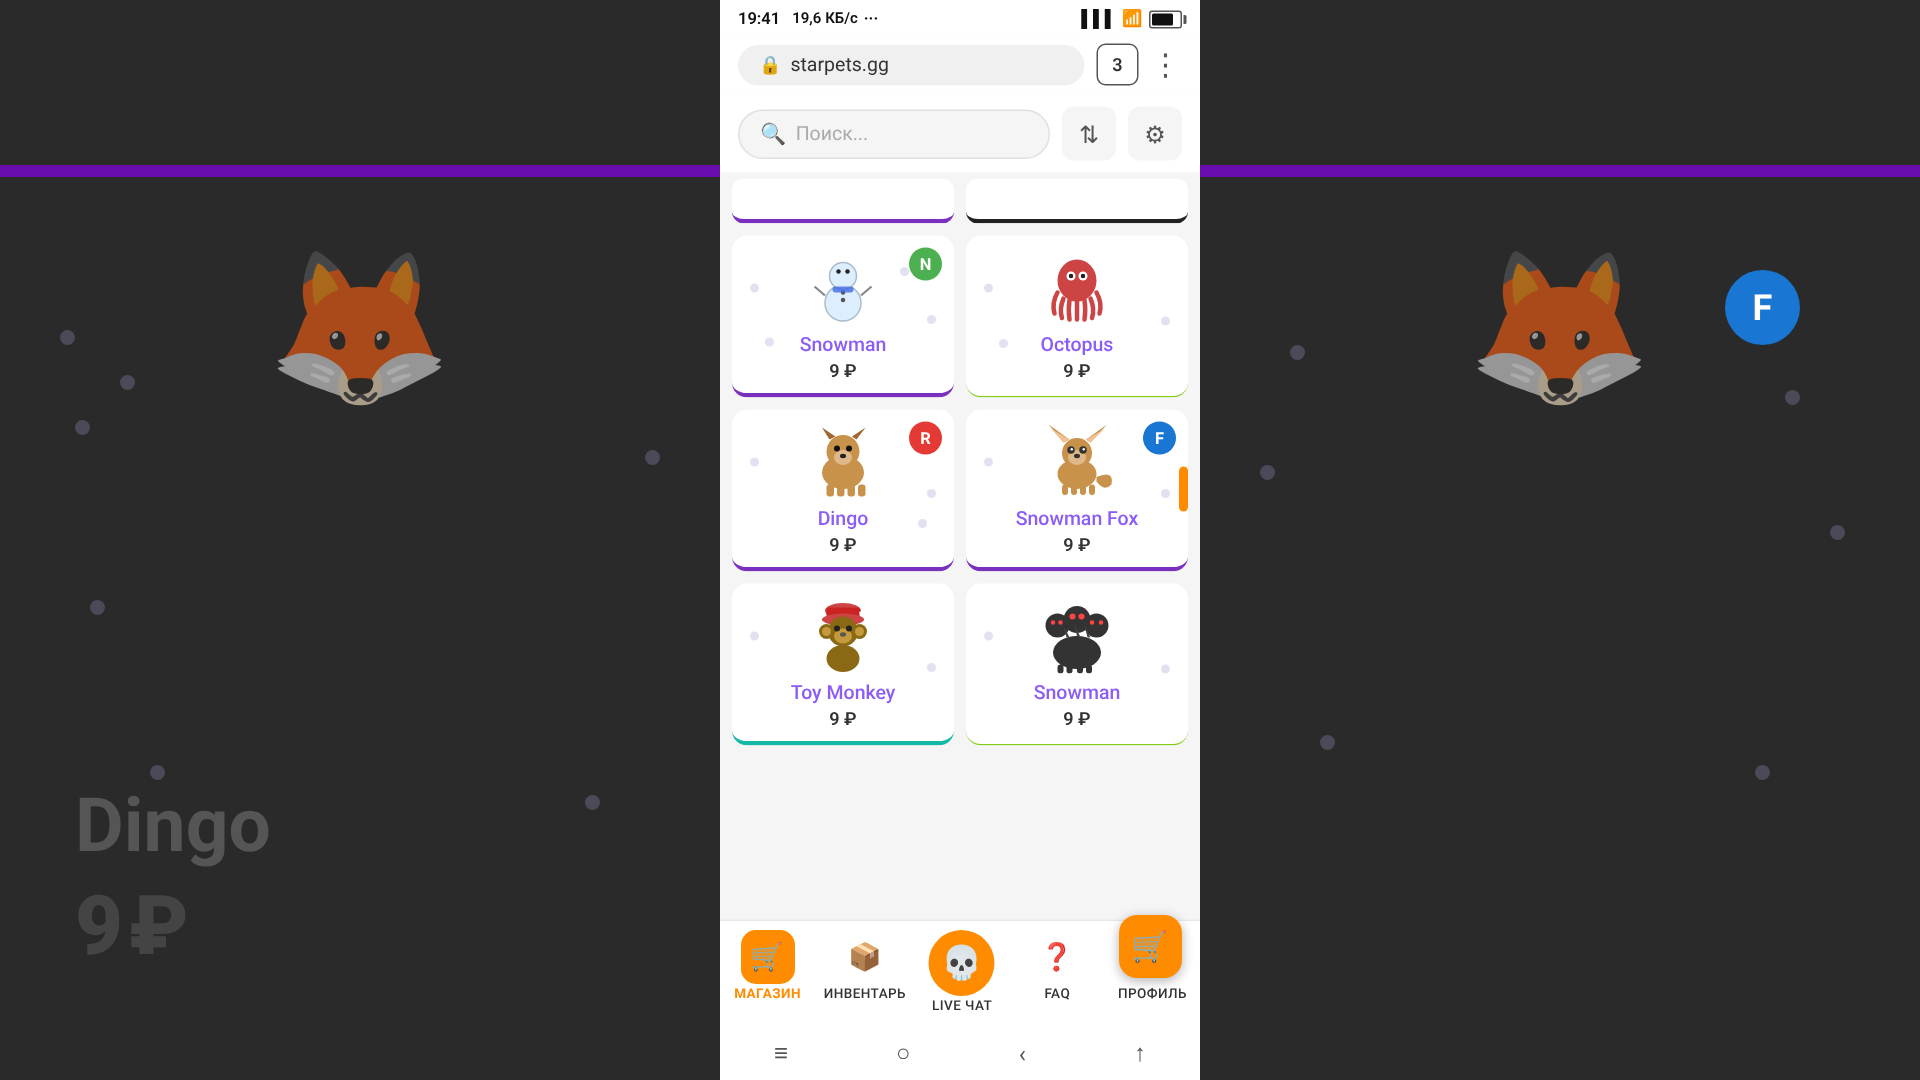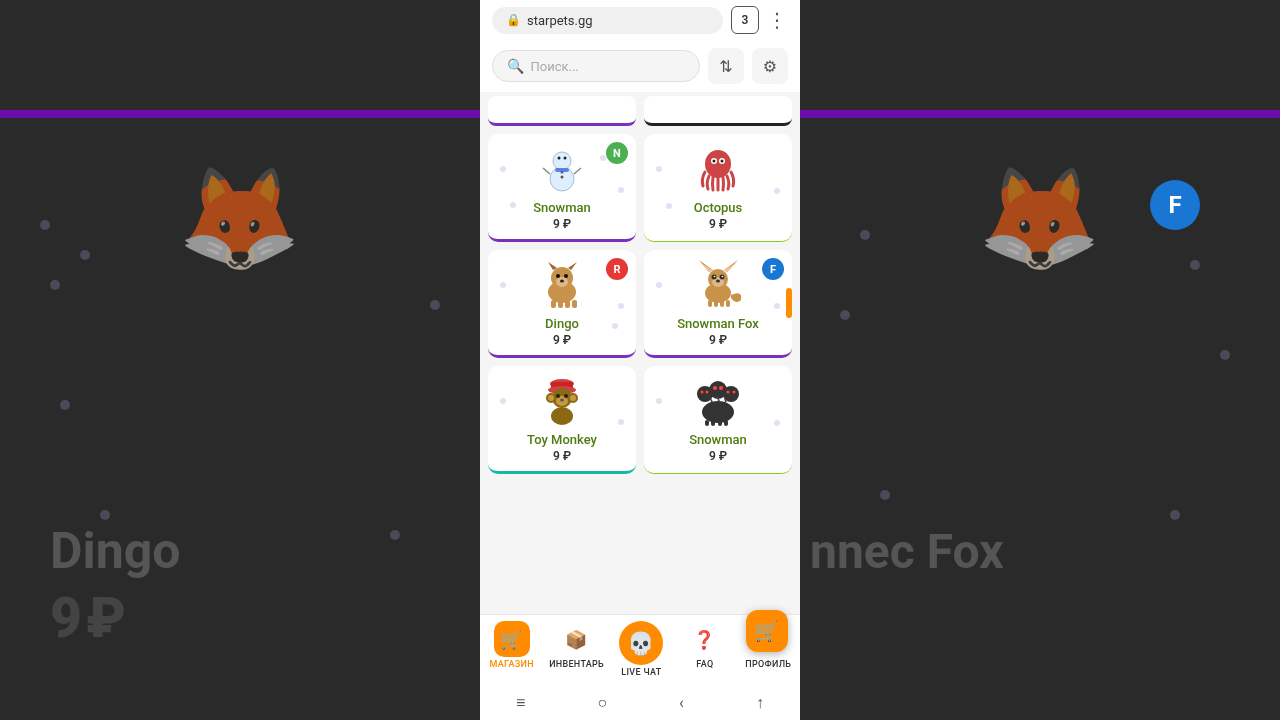--- a/index.html
+++ b/index.html
@@ -258,21 +258,21 @@
       height: 50px;
       display: flex;
       align-items: center;
       justify-content: center;
       margin-bottom: 6px;
     }
 
     .item-name {
       font-size: 13px;
       font-weight: 500;
-      color: #4d7c0f;
+      color: #8b5cf6;
       margin-bottom: 2px;
       text-align: center;
     }
     .item-price {
       font-size: 12px;
       font-weight: 600;
       color: #333;
     }
 
     
@@ -317,21 +317,21 @@
     }
     .nav-icon-orange { background: #FF8C00; }
     .nav-icon-plain { background: transparent; }
     .nav-label {
       font-size: 9px;
       color: #333;
       font-weight: 500;
       text-transform: uppercase;
       letter-spacing: 0.3px;
     }
-    .nav-label-orange { color: #FF8C00; }
+    .nav-label-orange { color: #FF8C00; font-weight: bold; }
 
     
     .float-cart {
       position: absolute;
       bottom: 68px;
       right: 12px;
       width: 42px;
       height: 42px;
       border-radius: 12px;
       background: #FF8C00;
@@ -388,25 +388,38 @@
 
   <div class="dot" style="top:230px;left:60px;"></div>
   <div class="dot" style="top:260px;right:80px;"></div>
   <div class="dot" style="top:310px;left:40px;"></div>
   <div class="dot" style="top:350px;right:50px;"></div>
   <div class="dot" style="bottom:220px;left:80px;"></div>
   <div class="dot" style="bottom:200px;right:100px;"></div>
 
   <div class="f-circle">F</div>
 
-  <div style="position:absolute;bottom:140px;left:10px;color:#555;font-size:48px;font-weight:700;">nnec Fox</div>
 </div>
 
 <div class="phone">
 
+  <div class="status-bar">
+    <div class="status-left">
+      <span>19:41</span>
+      <span style="margin-left:4px;font-size:10px;">19,6 КБ/с</span>
+      <span>···</span>
+    </div>
+    <div class="status-right">
+      <span>▌▌▌</span>
+      <span>📶</span>
+      <div class="battery-icon">
+        <div class="battery-fill"></div>
+      </div>
+    </div>
+  </div>
 
   <div class="address-bar">
     <div class="address-input">
       <span class="lock-icon">🔒</span>
       <span>starpets.gg</span>
     </div>
     <div class="tab-count">3</div>
     <div class="menu-dots">⋮</div>
   </div>
 

